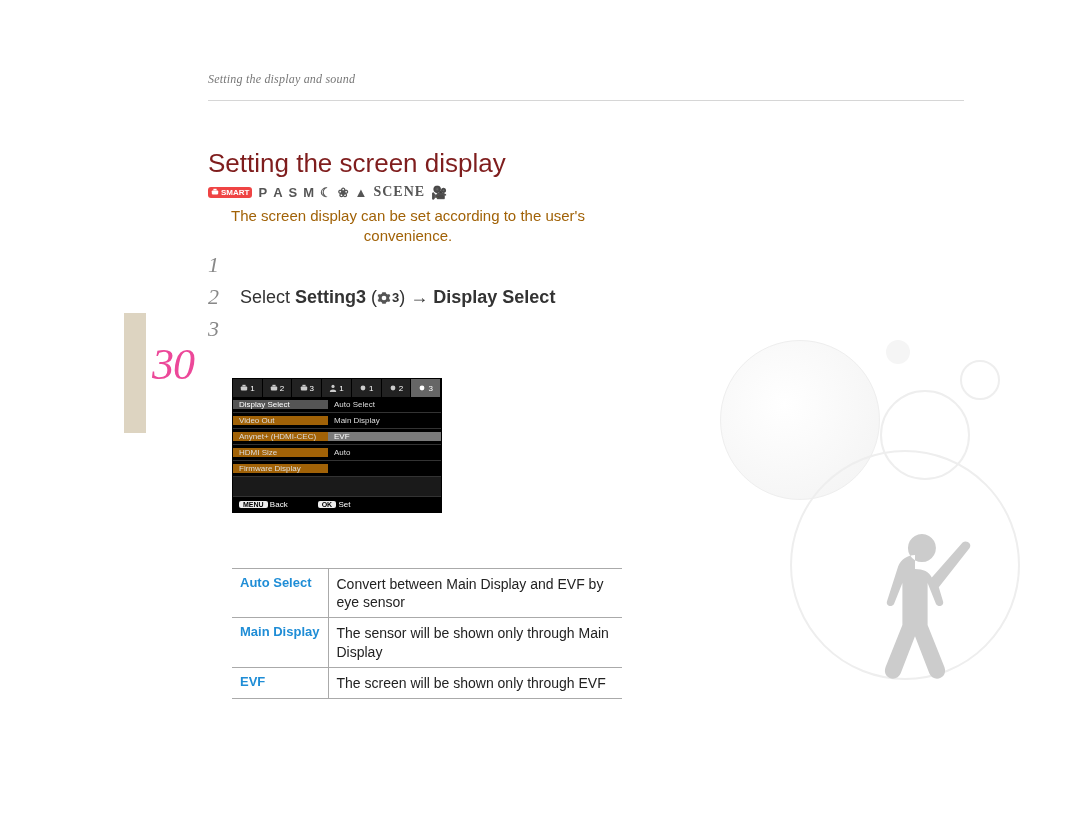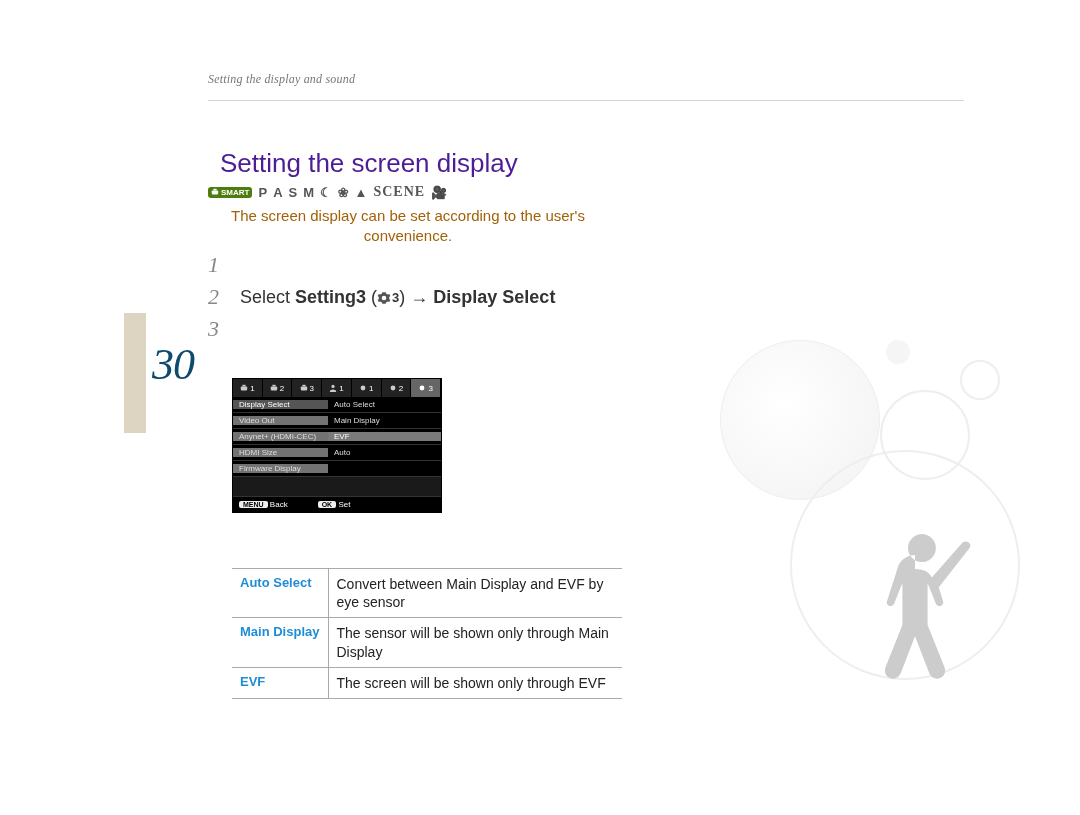--- a/index.html
+++ b/index.html
@@ -38,48 +38,47 @@
     height: 120px;
     background: #ddd4c1;
   }
   .page-number {
     position: absolute;
     left: 152px;
     top: 339px;
     font-family: Georgia, 'Times New Roman', serif;
     font-style: italic;
     font-size: 44px;
-    color: #0c4a6e;
+    color: #ec4899;
     letter-spacing: -1px;
   }
   .section-title {
     position: absolute;
     left: 208px;
     top: 148px;
     font-size: 26px;
-    color: #4c1d95;
+    color: #7f1d1d;
     font-weight: 400;
-    margin-left: 12px;
   }
   .mode-strip {
     position: absolute;
     left: 208px;
     top: 184px;
     display: flex;
     gap: 6px;
     align-items: center;
     color: #555;
     font-size: 13px;
     font-weight: bold;
   }
   .mode-strip .cam-pill {
     display: inline-flex;
     align-items: center;
     gap: 2px;
-    background: #4d7c0f;
+    background: #ef4444;
     color: #fff;
     padding: 1px 3px;
     border-radius: 3px;
     font-size: 8px;
     font-weight: bold;
   }
   .mode-strip .scene {
     font-family: Georgia, serif;
     letter-spacing: 1px;
     font-size: 14px;
@@ -158,21 +157,21 @@
   .cm-row {
     display: flex;
     height: 16px;
     align-items: center;
     border-bottom: 1px solid #333;
   }
   .cm-left {
     width: 95px;
     padding-left: 6px;
     font-size: 8px;
-    background: #737373;
+    background: #a16207;
     color: #ddd;
   }
   .cm-right {
     flex: 1;
     padding-left: 6px;
     font-size: 8px;
     background: #000;
     color: #ddd;
   }
   .cm-row.sel .cm-left { background: #555; color: #fff; }

